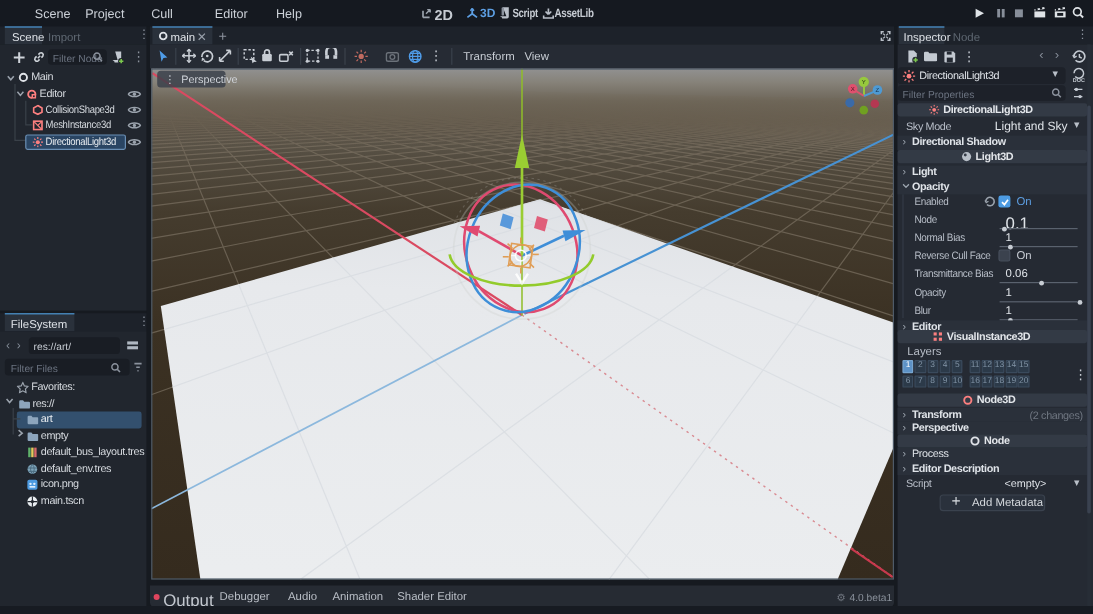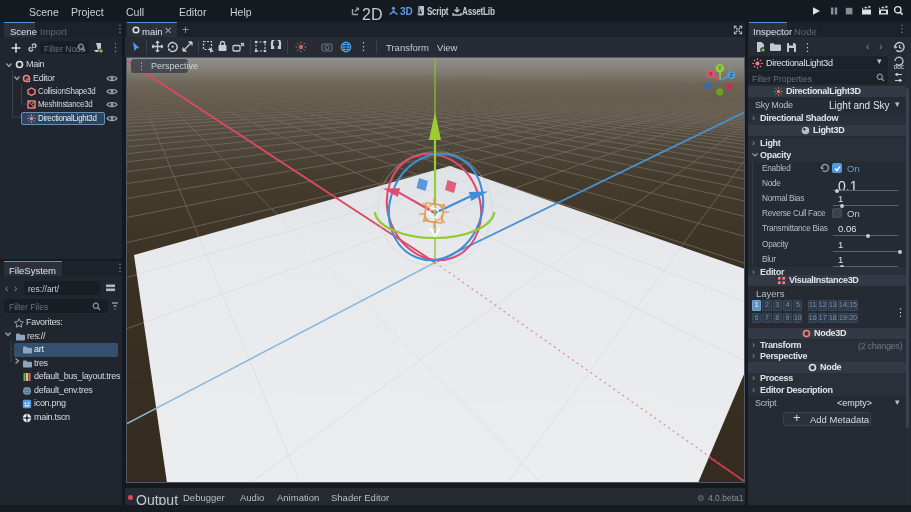--- a/index.html
+++ b/index.html
@@ -16,21 +16,21 @@
 <div class="txt" style="left:126px;top:5.5px;font-size:10.5px;color:#ccd1d8">Cull</div>
 <div class="txt" style="left:179px;top:5.5px;font-size:10.5px;color:#ccd1d8">Editor</div>
 <div class="txt" style="left:230px;top:5.5px;font-size:10.5px;color:#ccd1d8">Help</div>
 
 <div class="abs" style="left:351px;top:6px">
       <svg width="10" height="10" viewBox="0 0 10 10" style="">
         <path d="M1.5 8.5 V3 M1.5 8.5 H7" stroke="#9aa2ac" stroke-width="1.4" fill="none"></path>
         <path d="M4 5.5 L7.5 2 M7.5 2 h-2.5 M7.5 2 v2.5" stroke="#9aa2ac" stroke-width="1.2" fill="none"></path>
       </svg>
     </div>
-<div class="txt" style="left:362px;top:5.5px;font-size:16px;font-weight:normal;color:#c6cbd2">2D</div>
+<div class="txt" style="left:362px;top:5.5px;font-size:12px;font-weight:bold;color:#c6cbd2">2D</div>
 <div class="abs" style="left:388px;top:6px">
       <svg width="11" height="10" viewBox="0 0 11 10" style="">
         <path d="M5.5 1 V5.5 L1.5 8.5 M5.5 5.5 L9.5 8.5" stroke="#5d9fe3" stroke-width="1.5" fill="none"></path>
         <path d="M5.5 1 l-1.5 2 M5.5 1 l1.5 2" stroke="#5d9fe3" stroke-width="1.2" fill="none"></path>
       </svg>
     </div>
 <div class="txt" style="left:400px;top:5.5px;font-size:10px;font-weight:bold;color:#5d9fe3">3D</div>
 <div class="abs" style="left:416px;top:5px">
       <svg width="10" height="11" viewBox="0 0 10 11" style="">
         <path d="M3 1 h5 v8 a1.5 1.5 0 0 1 -1.5 1.5 h-4 A1.5 1.5 0 0 0 1 9 V8.5 h5" fill="#b9bfc8" stroke="none"></path>
@@ -250,21 +250,21 @@
       <svg width="10" height="10" viewBox="0 0 10 10" style="">
         <path d="M1 2.5 a1 1 0 0 1 1-1 h2.2 l1 1.2 H9 a1 1 0 0 1 1 1 V7.5 a1 1 0 0 1 -1 1 H2 a1 1 0 0 1 -1-1 Z" fill="#8da5bd"></path>
       </svg>
     </div>
 <div class="txt" style="left:34px;top:344px;font-size:9px;letter-spacing:-0.3px;color:#eaeef2">art</div>
 <div class="abs" style="left:22px;top:358.5px">
       <svg width="10" height="10" viewBox="0 0 10 10" style="">
         <path d="M1 2.5 a1 1 0 0 1 1-1 h2.2 l1 1.2 H9 a1 1 0 0 1 1 1 V7.5 a1 1 0 0 1 -1 1 H2 a1 1 0 0 1 -1-1 Z" fill="#8da5bd"></path>
       </svg>
     </div>
-<div class="txt" style="left:34px;top:357.5px;font-size:9px;letter-spacing:-0.3px;color:#d6dadf">tres</div>
+<div class="txt" style="left:34px;top:357.5px;font-size:9px;letter-spacing:-0.3px;color:#d6dadf">empty</div>
 <div class="abs" style="left:22px;top:372px">
       <svg width="10" height="10" viewBox="0 0 10 10" style="">
         <rect x="1.5" y="1" width="2" height="8" fill="#5fb26a"></rect>
         <rect x="4" y="1" width="2" height="8" fill="#e3c95e"></rect>
         <rect x="6.5" y="1" width="2" height="8" fill="#d86a6a"></rect>
       </svg>
     </div>
 <div class="txt" style="left:34px;top:371px;font-size:9px;letter-spacing:-0.3px;color:#d6dadf">default_bus_layout.tres</div>
 <div class="abs" style="left:22px;top:385.5px">
       <svg width="10" height="10" viewBox="0 0 10 10" style="">
@@ -1042,21 +1042,21 @@
     <div class="txt" style="left:760px;top:350.5px;font-size:9px;font-weight:bold;letter-spacing:-0.3px;color:#dfe3e8">Perspective</div>
 <div class="abs" style="left:748px;top:361.5px;width:158px;height:11px;background:#333a45;border-radius:2px"></div>
     <div class="abs" style="left:808px;top:362.5px">
       <svg width="9" height="9" viewBox="0 0 9 9" style="">
         <circle cx="4.5" cy="4.5" r="3" fill="none" stroke="#e0e3e8" stroke-width="1.6"></circle>
       </svg>
     </div>
     <div class="txt" style="left:820px;top:361.5px;font-size:9px;font-weight:bold;letter-spacing:-0.3px;color:#e3e6ea">Node</div>
 <div class="abs" style="left:748px;top:373px;width:158px;height:11.5px;background:#2a303a"></div>
     <div class="txt" style="left:752px;top:373px;font-size:9px;color:#9aa2ac">›</div>
-    <div class="txt" style="left:760px;top:373px;font-size:9px;font-weight:bold;letter-spacing:-0.3px;color:#dfe3e8">Process</div>
+    <div class="txt" style="left:760px;top:373px;font-size:9px;font-weight:normal;letter-spacing:-0.3px;color:#dfe3e8">Process</div>
 <div class="abs" style="left:748px;top:384.5px;width:158px;height:11.5px;background:#2a303a"></div>
     <div class="txt" style="left:752px;top:384.5px;font-size:9px;color:#9aa2ac">›</div>
     <div class="txt" style="left:760px;top:384.5px;font-size:9px;font-weight:bold;letter-spacing:-0.3px;color:#dfe3e8">Editor Description</div>
 
 <div class="txt" style="left:755px;top:398px;font-size:9px;letter-spacing:-0.3px;color:#b8bec8">Script</div>
 <div class="txt" style="left:837px;top:398px;font-size:9px;color:#dfe3e8">&lt;empty&gt;</div>
 <div class="txt" style="left:895px;top:397px;font-size:9px;color:#b9bfc8">▾</div>
 <div class="abs" style="left:783px;top:411.5px;width:88px;height:14px;background:#2a313c;border:1px solid #3a424e;border-radius:3px"></div>
 <div class="txt" style="left:793px;top:413px;font-size:13px;color:#d6dade;line-height:10px">+</div>
 <div class="txt" style="left:810px;top:414px;font-size:9.5px;color:#d6dade">Add Metadata</div>

